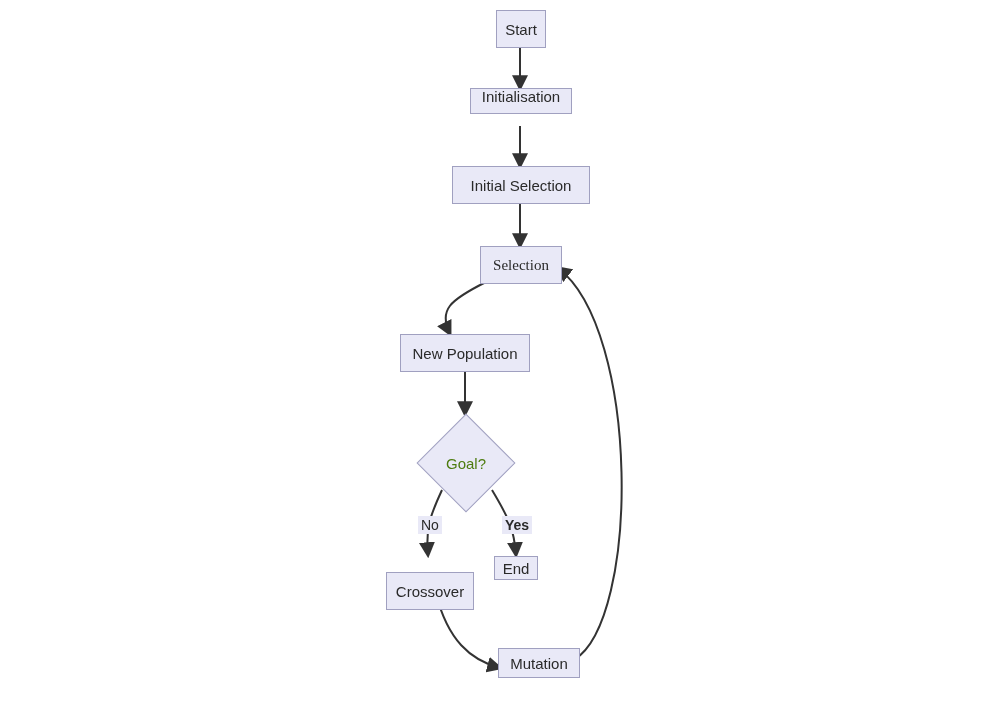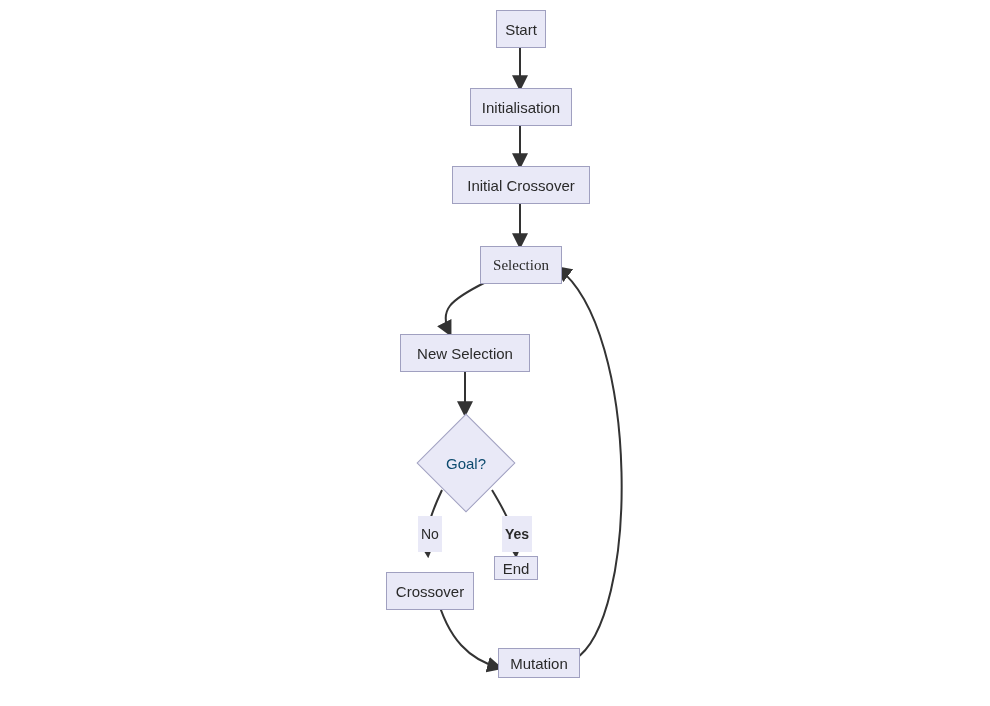--- a/index.html
+++ b/index.html
@@ -33,28 +33,28 @@
   }
   .diamond {
     width: 68px;
     height: 68px;
     background: #e9e9f7;
     border: 1px solid #a0a0c0;
     transform: rotate(45deg);
   }
   .diamond-label {
     position: absolute;
-    color: #0c4a6e;
+    color: #4d7c0f;
   }
   .edge-label {
     position: absolute;
     background: #e9e9f7;
     color: #2a2a2a;
     font-size: 14px;
-    padding: 10px 3px;
+    padding: 1px 3px;
   }
   svg.edges {
     position: absolute;
     left: 0;
     top: 0;
     width: 990px;
     height: 706px;
     pointer-events: none;
   }
 </style>
@@ -84,34 +84,34 @@
 
   <path d="M 436 594 C 448 640, 470 660, 500 668" stroke="#333" stroke-width="2" fill="none" marker-end="url(#arrow)"></path>
 
   <path d="M 574 660 C 640 620, 640 330, 558 268" stroke="#333" stroke-width="2" fill="none" marker-end="url(#arrow)"></path>
 </svg>
 
 <div class="node" style="left:496px; top:10px; width:50px; height:38px;">
   <span>Start</span>
 </div>
 
-<div class="node" style="left:470px; top:88px; width:102px; height:38px;">
+<div class="node" style="left:470px; top:88px; width:102px; height:26px;align-items:flex-end;">
   <span>Initialisation</span>
 </div>
 
 <div class="node" style="left:452px; top:166px; width:138px; height:38px;">
-  <span>Initial Crossover</span>
+  <span>Initial Selection</span>
 </div>
 
 <div class="node" style="left:480px; top:246px; width:82px; height:38px;font-family:Liberation Serif, serif;">
   <span>Selection</span>
 </div>
 
 <div class="node" style="left:400px; top:334px; width:130px; height:38px;">
-  <span>New Selection</span>
+  <span>New Population</span>
 </div>
 
 <div class="diamond-wrap" style="left:417px; top:414px; width:98px; height:98px;">
   <div class="diamond"></div>
   <div class="diamond-label">Goal?</div>
 </div>
 
 <div class="node" style="left:386px; top:556px; width:88px; height:38px;margin-top:16px;">
   <span>Crossover</span>
 </div>

